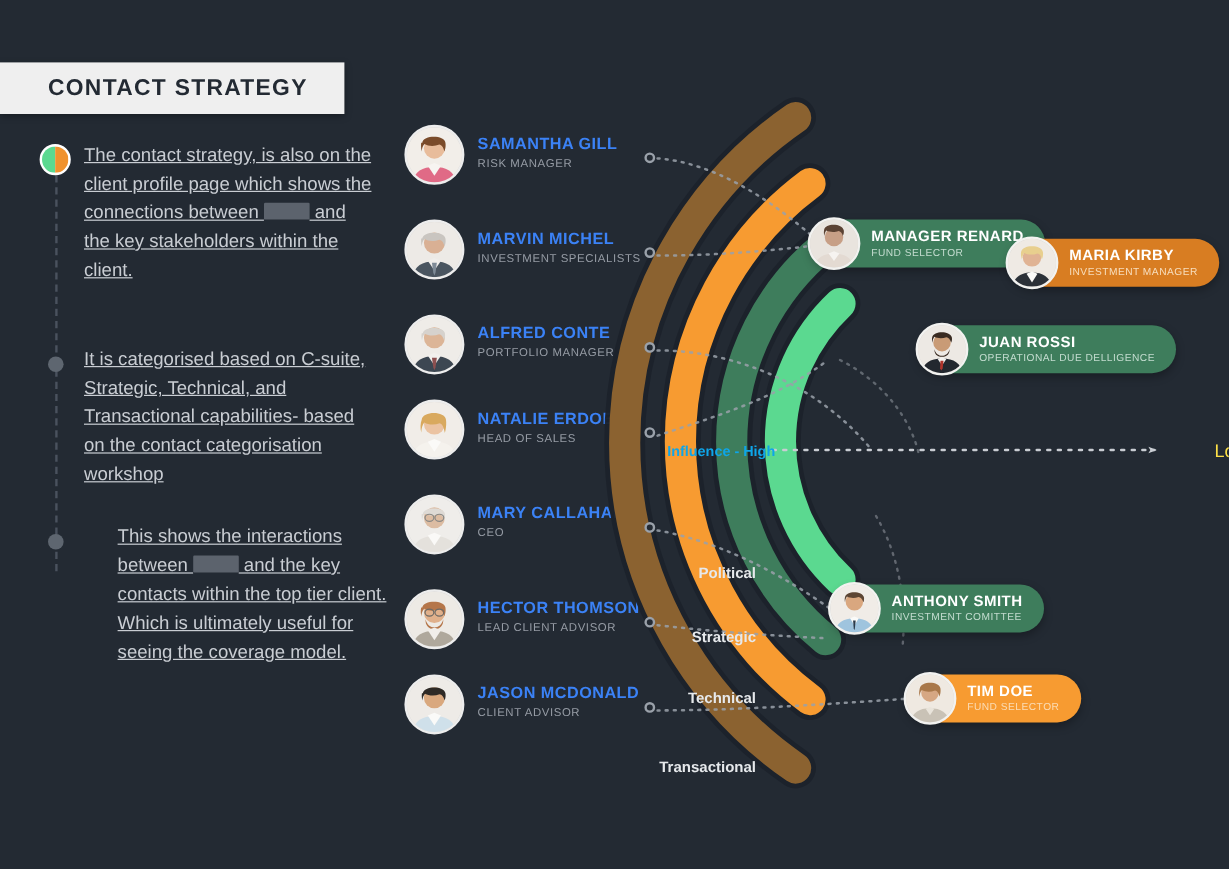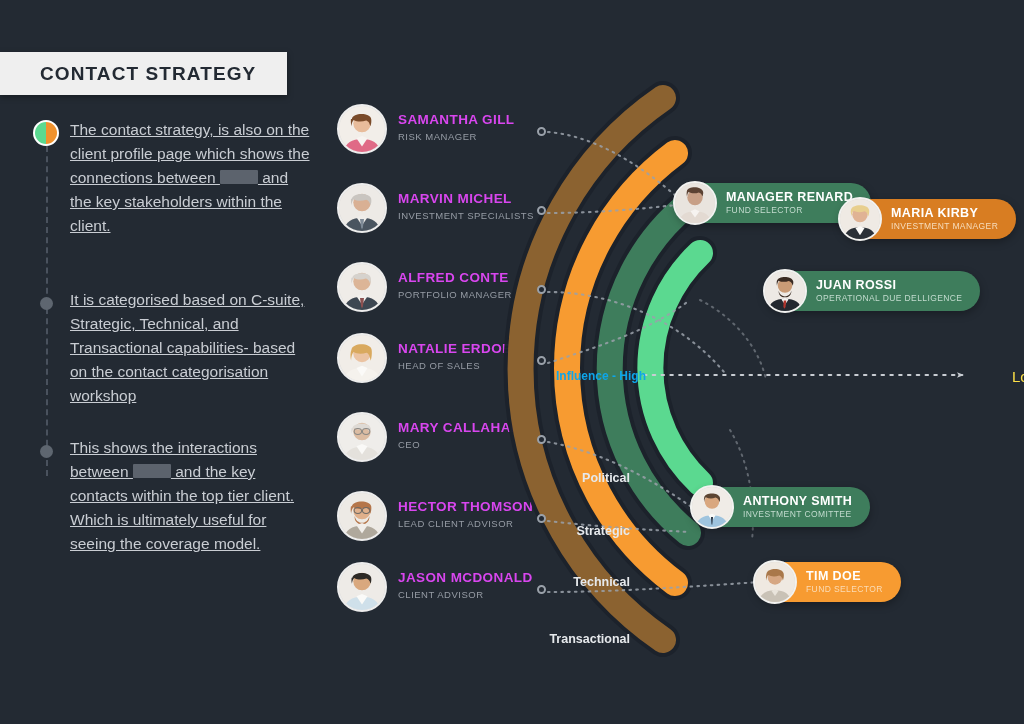--- a/index.html
+++ b/index.html
@@ -62,21 +62,21 @@
   .contacts{position:absolute;left:337px;top:104px;width:200px;}
   .contact{position:absolute;left:0;width:200px;height:56px;}
   .avatar{
     position:absolute;left:0;top:0;width:50px;height:50px;border-radius:50%;
     overflow:hidden;background:#D8D5D2;
     border:2px solid #EDEDED;box-sizing:border-box;
   }
   .avatar svg{display:block;width:100%;height:100%;}
   .c-name{
     position:absolute;left:61px;top:8px;
-    font-size:13.5px;font-weight:bold;letter-spacing:.4px;color:#d946ef;
+    font-size:13.5px;font-weight:bold;letter-spacing:.4px;color:#3b82f6;
     white-space:nowrap;
   }
   .c-role{
     position:absolute;left:61px;top:27px;
     font-size:9.5px;letter-spacing:.5px;color:#969CA5;
     white-space:nowrap;
   }
   .node-dot{
     position:absolute;width:9px;height:9px;border-radius:50%;
     background:#232A33;border:2px solid #9AA1AA;box-sizing:border-box;
@@ -145,21 +145,21 @@
       <div class="bullet-text" style="top:0px;"><span>The contact strategy, is also on the client profile page which shows the connections between </span><span class="redact"></span><span> and the key stakeholders within the client.</span></div>
     </div>
 
     <div class="bullet-row" style="top:170px;">
       <div class="bullet-dot plain"></div>
       <div class="bullet-text" style="top:0px;">It is categorised based on C-suite, Strategic, Technical, and Transactional capabilities- based on the contact categorisation workshop</div>
     </div>
 
     <div class="bullet-row" style="top:318px;">
       <div class="bullet-dot plain"></div>
-      <div class="bullet-text" style="top:0px;"><span>This shows the interactions between </span><span class="redact"></span><span> and the key contacts within the top tier client. Which is ultimately useful for seeing the coverage model.</span></div>
+      <div class="bullet-text" style="top:0px;margin-left:28px;"><span>This shows the interactions between </span><span class="redact"></span><span> and the key contacts within the top tier client. Which is ultimately useful for seeing the coverage model.</span></div>
     </div>
   </div>
 
   <div class="contacts">
 
   <div class="contact" style="top: 0px;">
         <div class="avatar">
           <svg viewBox="0 0 50 50">
             <rect width="50" height="50" fill="#F2EEE9"></rect>
             <circle cx="25" cy="19" r="9.5" fill="#E8BC9B"></circle>

